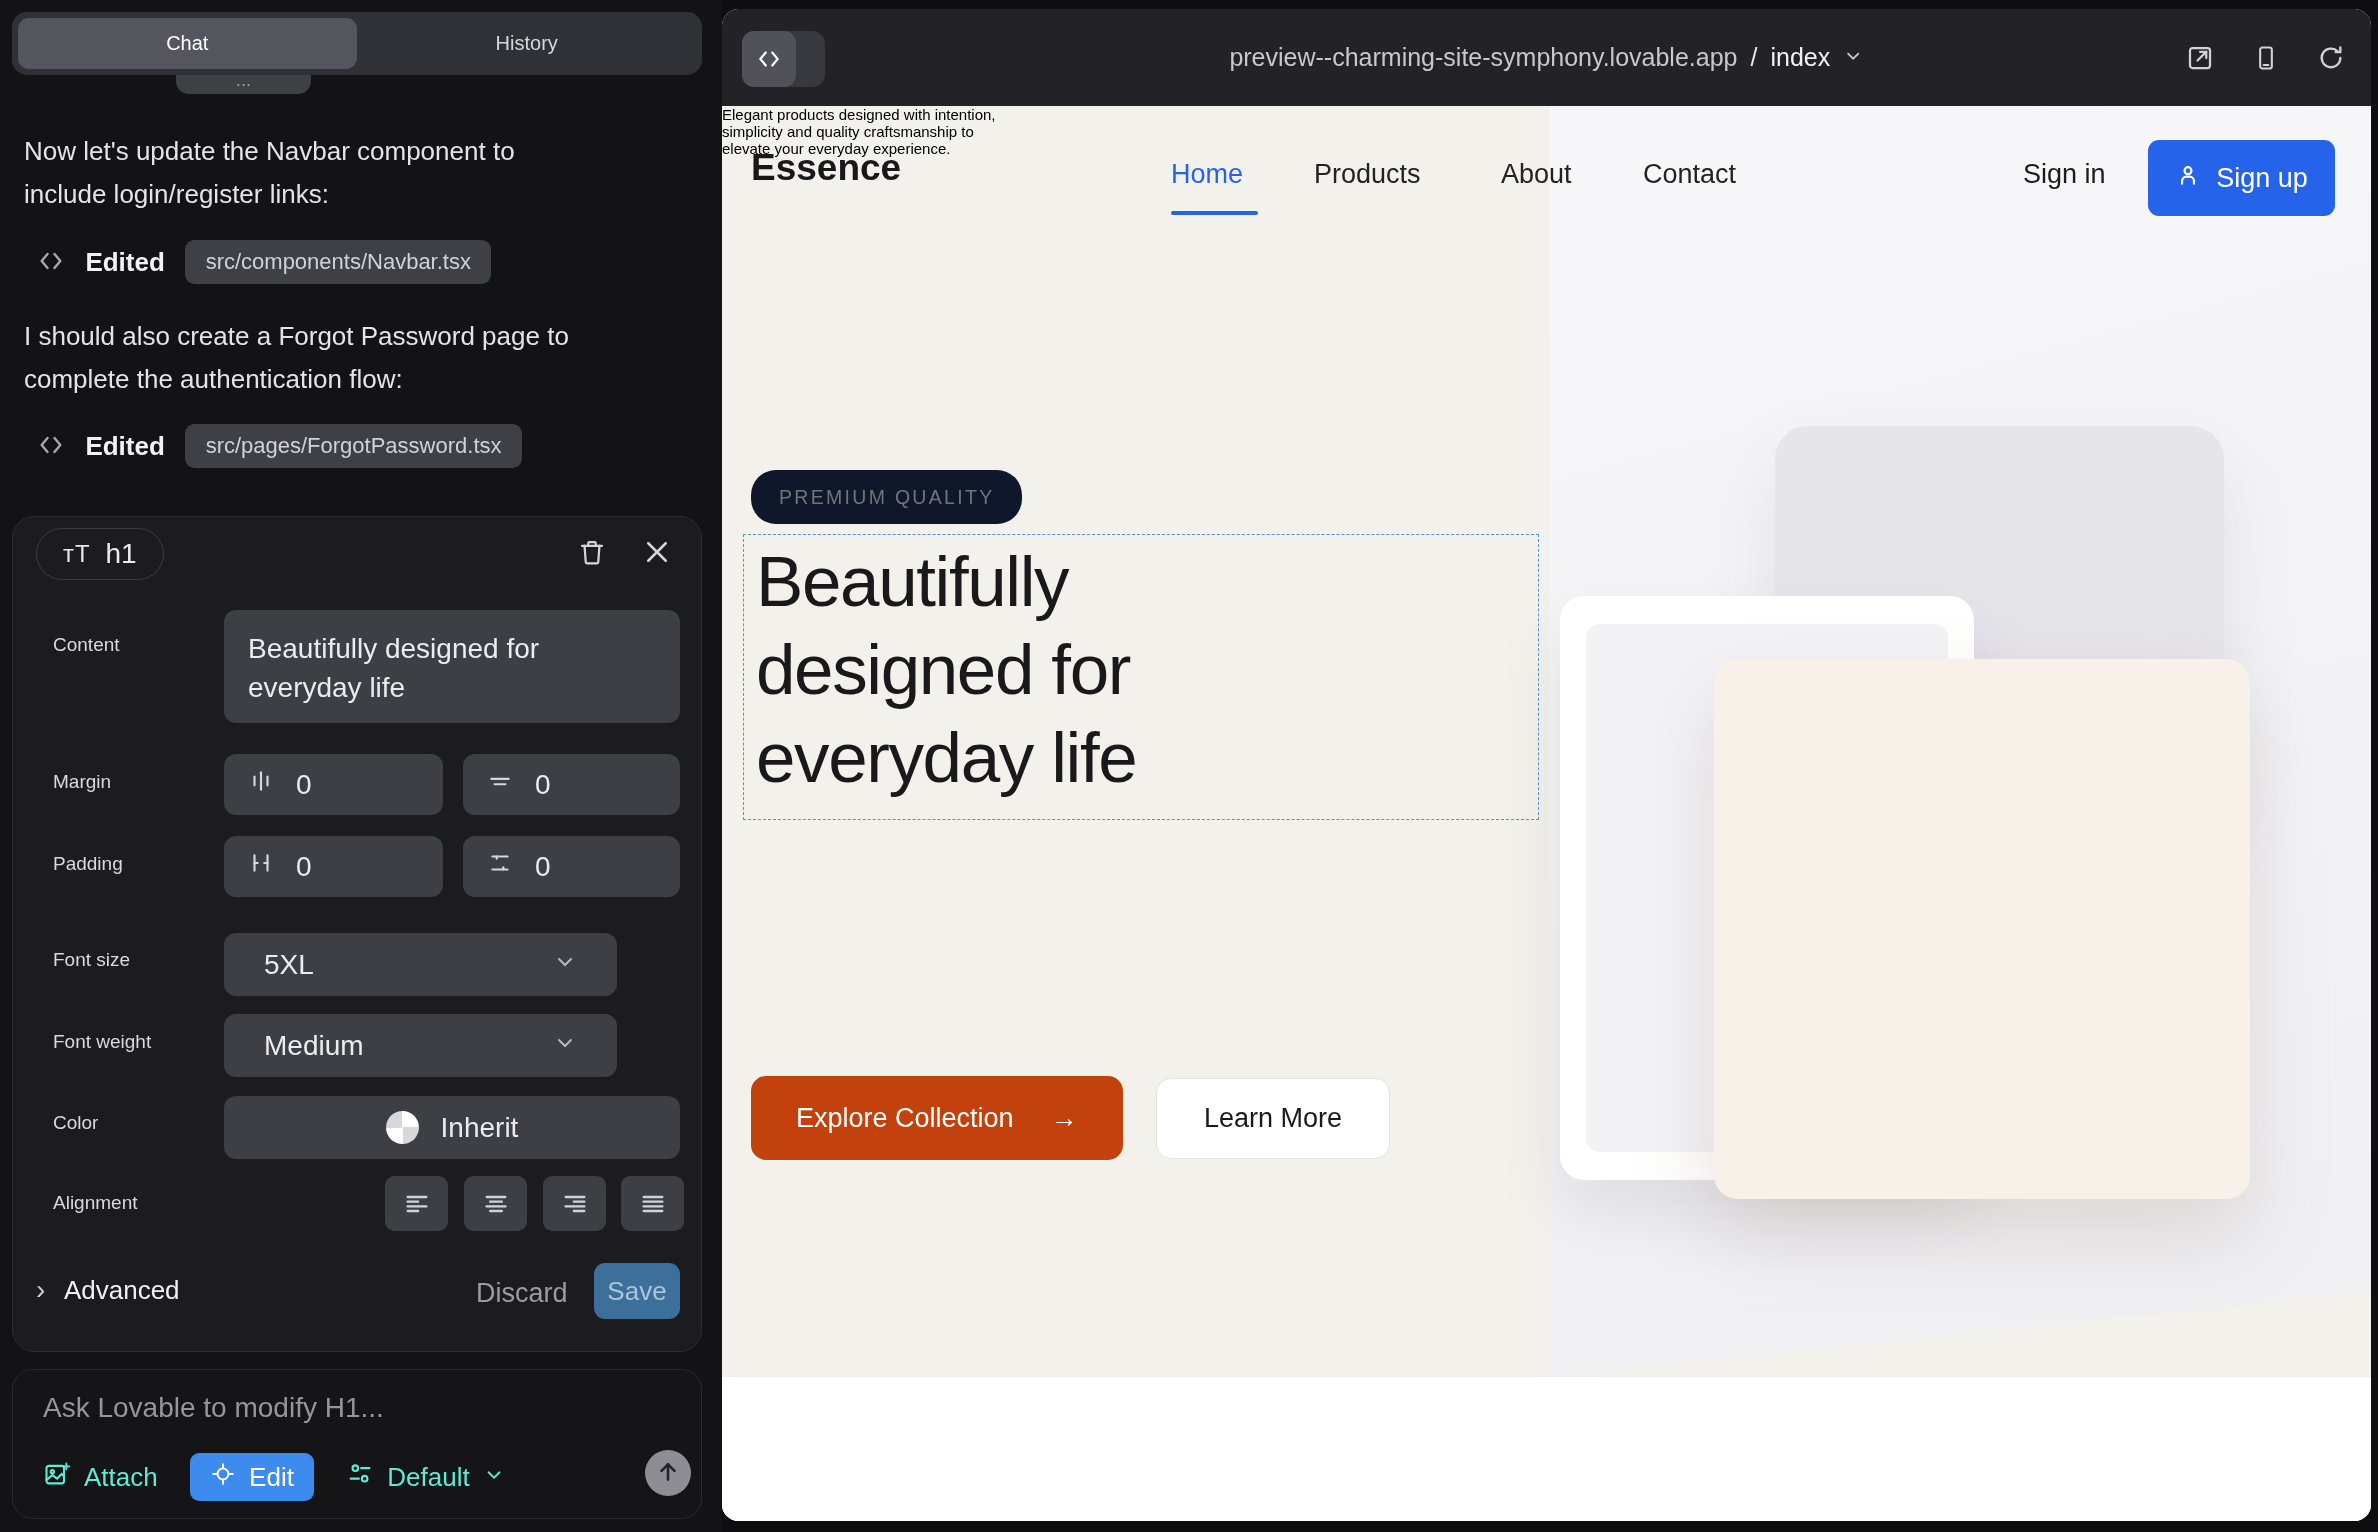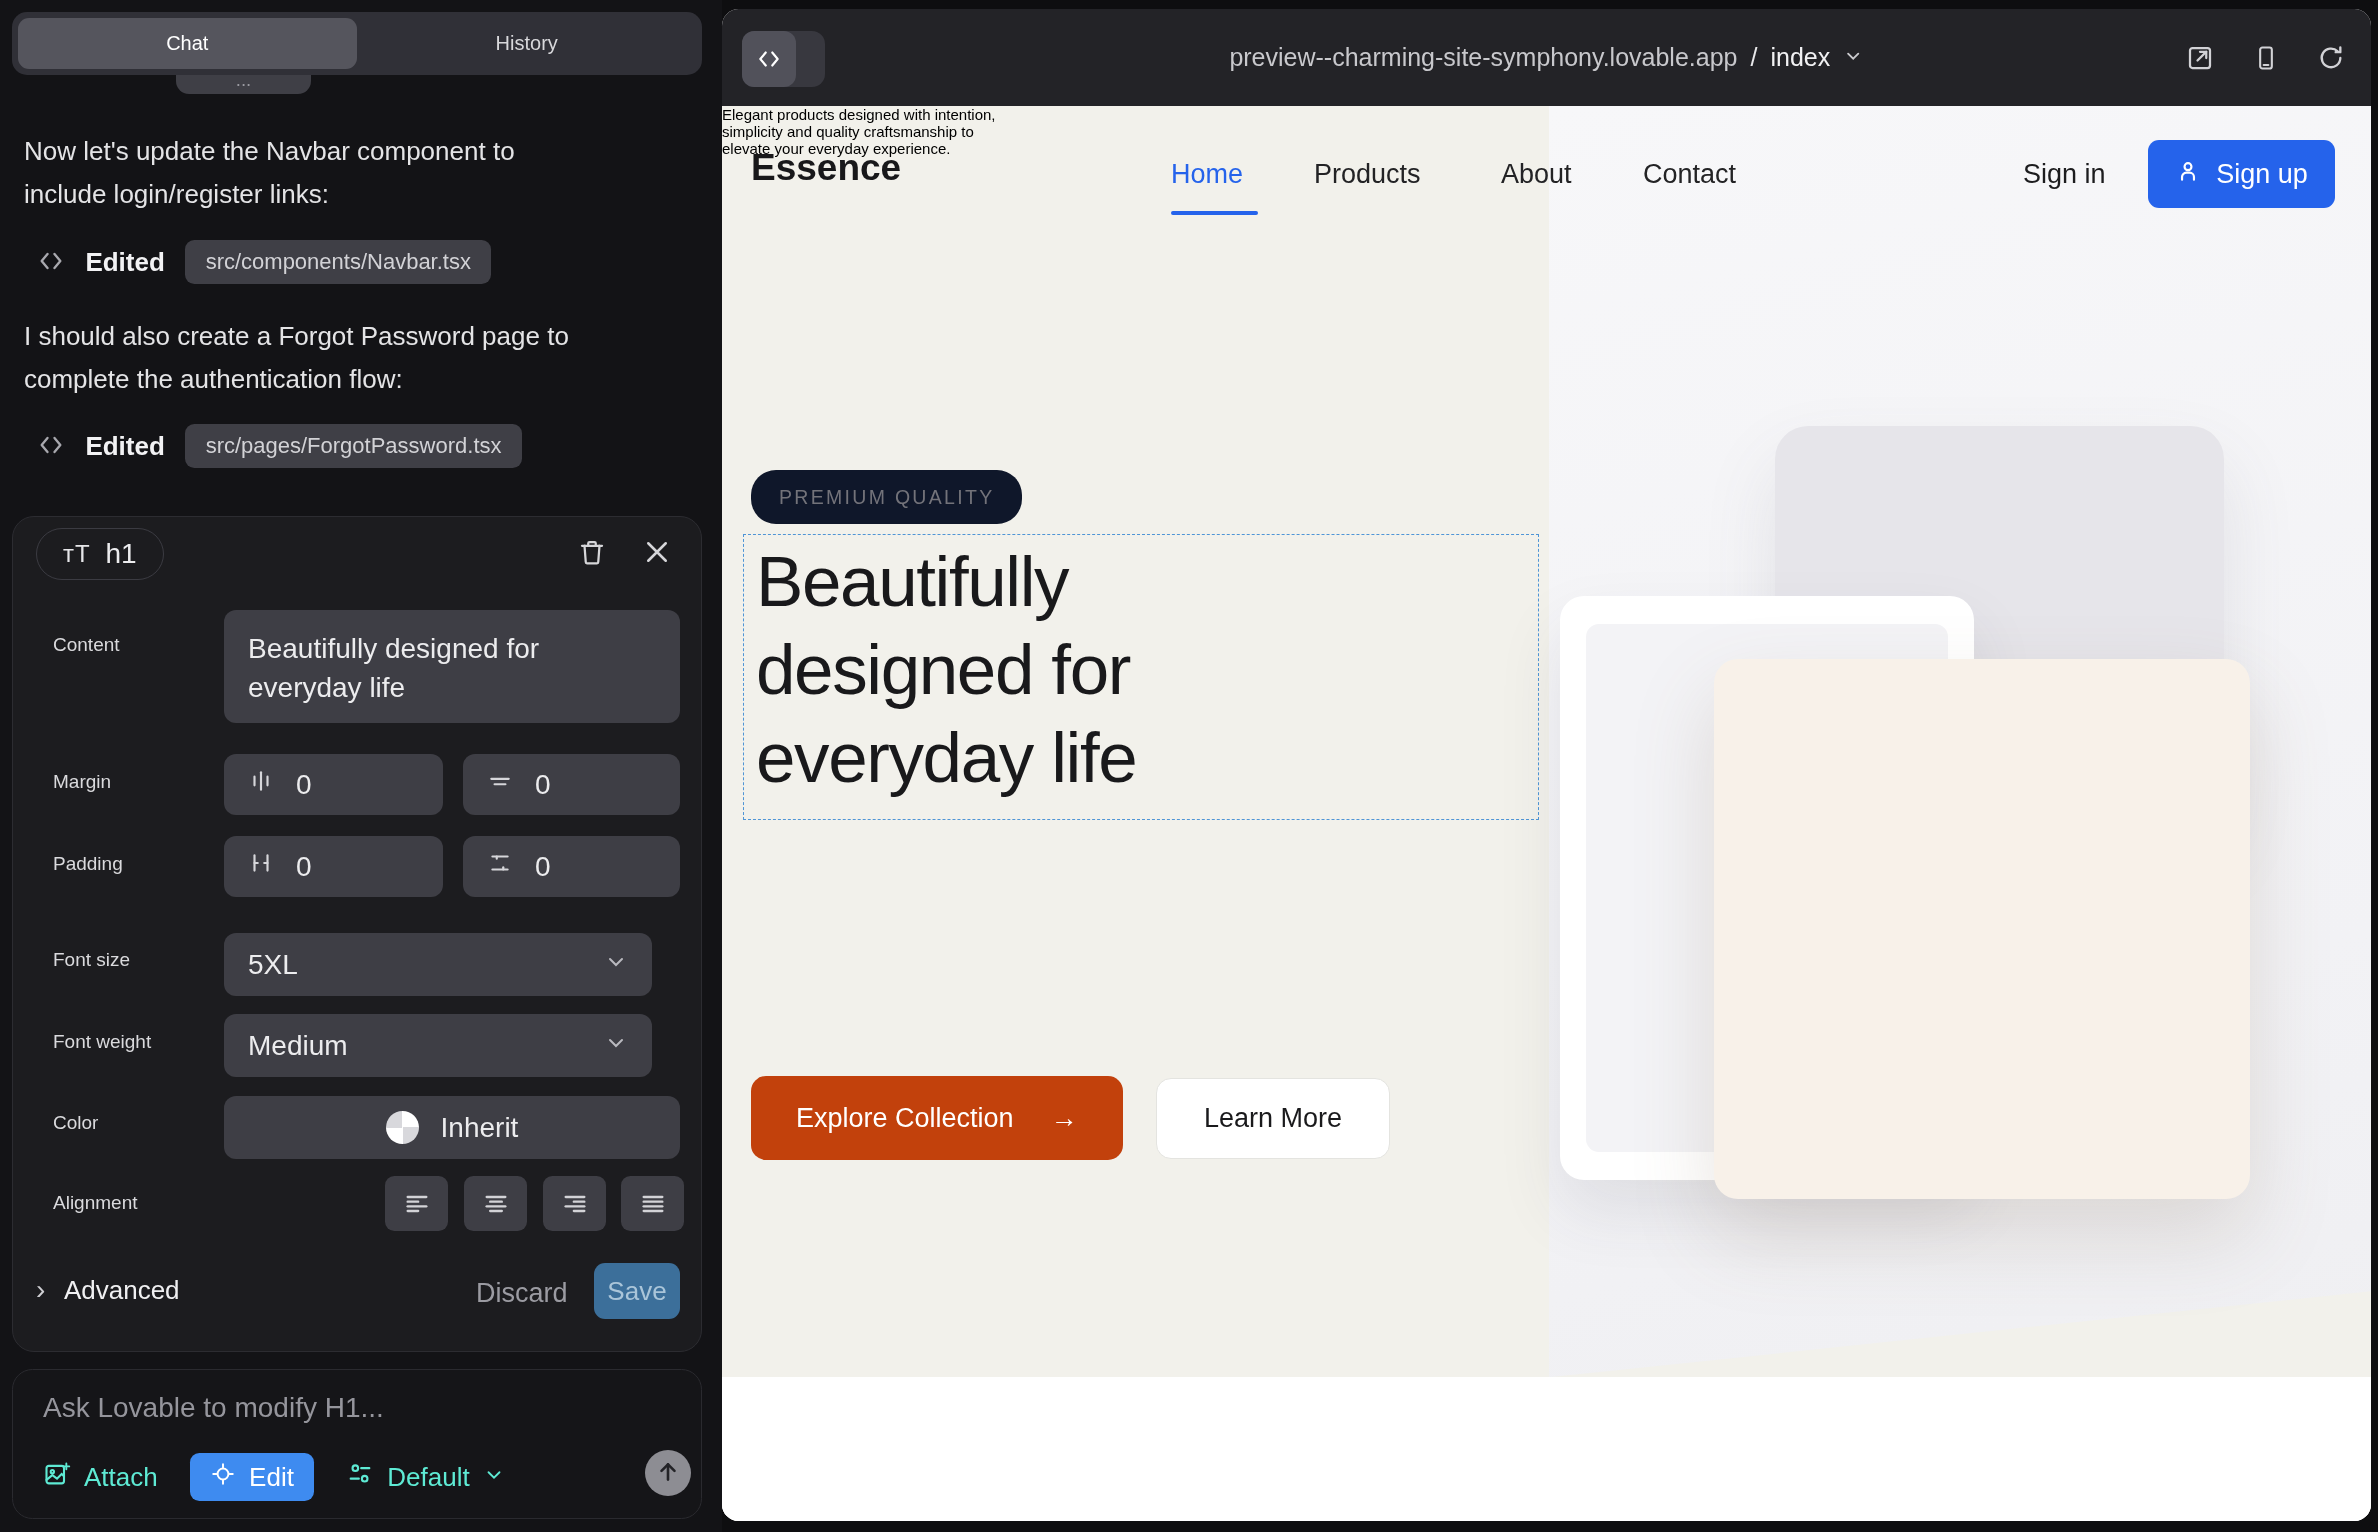--- a/index.html
+++ b/index.html
@@ -35,21 +35,21 @@
   .icbtn { color:#d6d6d9; background:none; border:none; cursor:pointer; }
   .trash { left:564px; top:20.4px; }
   .closex { left:629px; top:20.4px; }
 
   .flabel { left:40px; font-size:19px; color:#dadadd; }
   .field { background:#3e3e45; border-radius:12px; color:#ececee; font-size:28px; }
   .content-f { left:211px; top:93px; width:456px; height:113px; padding:18.6px 24px; line-height:39px; }
   .num-f { width:219px; height:61px; display:flex; align-items:center; gap:22px; padding-left:24px; color:#ececee; font-size:28px; }
   .mx { left:211px; top:237px; } .my { left:450px; top:237px; width:217px; }
   .px { left:211px; top:319px; } .py { left:450px; top:319px; width:217px; }
-  .sel-f { width:428px; height:63px; display:flex; align-items:center; padding:0 24px; justify-content:space-between; cursor:pointer;text-align:right; }
+  .sel-f { width:393px; height:63px; display:flex; align-items:center; padding:0 40px; justify-content:space-between; cursor:pointer;text-align:right; }
   .fs { left:211px; top:416px; } .fw { left:211px; top:497px; }
   .color-f { left:211px; top:579px; width:456px; height:63px; display:flex; align-items:center; gap:22px; padding:0 24px; cursor:pointer;justify-content:center; }
   .swatch { width:33px; height:33px; border-radius:50%;
     background: conic-gradient(#ffffff 0 25%, #d8d8dc 0 50%, #ffffff 0 75%, #d8d8dc 0); }
   .alignbtn { top:659px; width:63px; height:55px; background:#3e3e45; border:none; border-radius:9.3px; display:flex; align-items:center; justify-content:center; cursor:pointer; }
   .a1{left:372px;} .a2{left:451px;} .a3{left:530px;} .a4{left:608px;}
   .adv { left:23px; top:757px; display:flex; align-items:center; gap:18.6px; color:#f0f0f2; font-size:26px; cursor:pointer; }
   .adv .chev { color:#cfcfd3; font-size:28px; }
   .discard { left:463px; top:761px; color:#9b9ba2; font-size:27px; background:none; border:none; cursor:pointer; }
   .save { left:581px; top:746px; width:86px; height:56px; border:none; border-radius:11px; background:#3c6f9a; color:#aac5d9; font-size:26px; cursor:pointer; }
@@ -77,21 +77,21 @@
   .site { left:0; top:97px; width:1649px; height:1415px; background:#f2f1eb; }
   .rightcol { left:827px; top:0; width:822px; height:1271px; background:linear-gradient(165deg,#f7f7f9 0%,#f2f2f5 70%,#efeff2 100%); }
   .wedge { left:827px; top:1185px; width:822px; height:86px; background:#f2f1eb; clip-path:polygon(0% 100%, 100% 0%, 100% 100%); }
   .whitestrip { left:0; top:1271px; width:1649px; height:144px; background:#ffffff; }
 
   .brand { left:29px; top:41px; font-size:37px; font-weight:700; color:#18181a; }
   .navlink { top:53px; font-size:27px; color:#232325; cursor:pointer; }
   .nl0 { left:449px; color:#2563eb; } .nl1 { left:592px; } .nl2 { left:779px; } .nl3 { left:921px; }
   .homeline { left:449px; top:105px; width:87px; height:3.7px; background:#2563eb; border-radius:1.9px; }
   .signin { left:1301px; top:53px; font-size:27px; color:#1c1c1e; cursor:pointer; }
-  .signup { left:1426px; top:34px; width:187px; height:68px; background:#2563eb; border:none; border-radius:11px; color:#fff; font-size:27px; display:flex; align-items:center; justify-content:center; gap:15px; cursor:pointer; }
+  .signup { left:1426px; top:34px; width:187px; height:76px; background:#2563eb; border:none; border-radius:11px; color:#fff; font-size:27px; display:flex; align-items:center; justify-content:center; gap:15px; cursor:pointer; }
 
   .qbadge { left:29px; top:364px; height:54px; padding:0 28px; background:#0f172a; border-radius:25px; display:flex; align-items:center; font-size:19.5px; letter-spacing:2.3px; color:#73737a; font-weight:500; }
   .selbox { left:21.3px; top:428px; width:796px; height:286px; border:1.9px dashed #4f95d6; }
   .hero-h1 { left:34px; top:432px; font-size:71px; line-height:88px; font-weight:500; color:#19191b; letter-spacing:-1.4px; }
   .hero-p { left:29px; top:761px; font-size:32px; line-height:53px; color:#8c8c92; }
   .cta1 { left:29px; top:970px; height:84px; padding:0 45px; background:#c2410c; border:none; border-radius:15px; color:#fff; font-size:27px; display:flex; align-items:center; gap:37px; cursor:pointer; }
   .cta2 { left:434px; top:972px; width:234px; height:81px; background:#ffffff; border:1.9px solid #e4e4e0; border-radius:15px; color:#1a1a1c; font-size:27px; cursor:pointer; }
 
   .graycard { left:1053px; top:320px; width:449px; height:401px; background:#e6e5ea; border-radius:33px; box-shadow:0 37px 74px rgba(90,90,110,0.12); z-index:1; }
   .whitecard { left:838px; top:490px; width:414px; height:584px; background:#ffffff; border-radius:24px; box-shadow:0 32px 65px rgba(60,60,80,0.10); z-index:2; }

